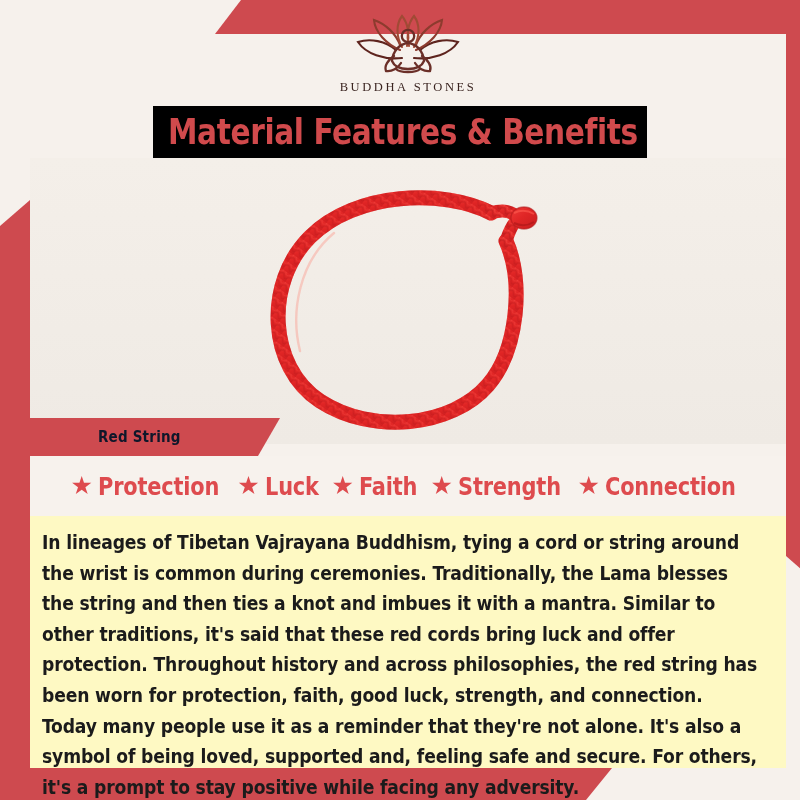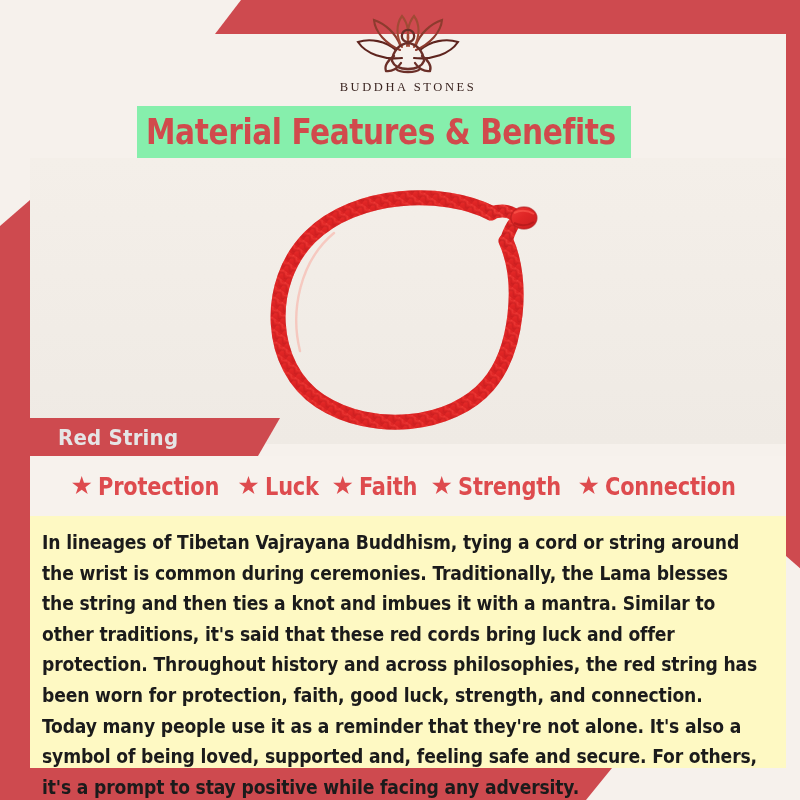--- a/index.html
+++ b/index.html
@@ -58,24 +58,24 @@
     font-family:"Liberation Serif", serif;
     font-size:12.5px;
     letter-spacing:2.6px;
     color:#3a2420;
     font-weight:400;
   }
 
   
   .title-banner{
     position:absolute;
-    left:107px;width:494px;
+    left:123px;width:494px;
     top:72px;height:52px;
-    background:#86efac;
-    display:flex;align-items:center;justify-content:flex-end;
+    background:#000000;
+    display:flex;align-items:center;justify-content:flex-start;
   }
   .title-text{
     font-family:"DejaVu Sans Condensed","Liberation Sans", sans-serif;
     font-weight:700;
     font-size:35px;
     letter-spacing:-0.4px;
     color:#d14a4c;
     white-space:nowrap;
     transform:scaleX(0.94);
   }
@@ -92,24 +92,24 @@
   
   .ribbon{
     position:absolute;
     left:0;top:384px;
     width:250px;height:38px;
     background:#ce4a4f;
     clip-path:polygon(0 0, 100% 0, calc(100% - 22px) 100%, 0 100%);
     display:flex;align-items:center;
   }
   .ribbon-text{
-    margin-left:28px;
-    font-family:"DejaVu Sans Condensed","Liberation Sans", sans-serif;
-    font-weight:700;font-size:22px;
-    color:#e5e5e5;letter-spacing:0.2px;
+    margin-left:68px;
+    font-family:"DejaVu Sans Condensed","Liberation Sans", sans-serif;
+    font-weight:700;font-size:15px;
+    color:#0f172a;letter-spacing:0.2px;
     white-space:nowrap;
   }
 
   
   .benefits{
     position:absolute;
     left:0;right:0;top:422px;height:60px;
     background:#f7f2ed;
     display:flex;align-items:center;justify-content:center;
     gap:9px;

